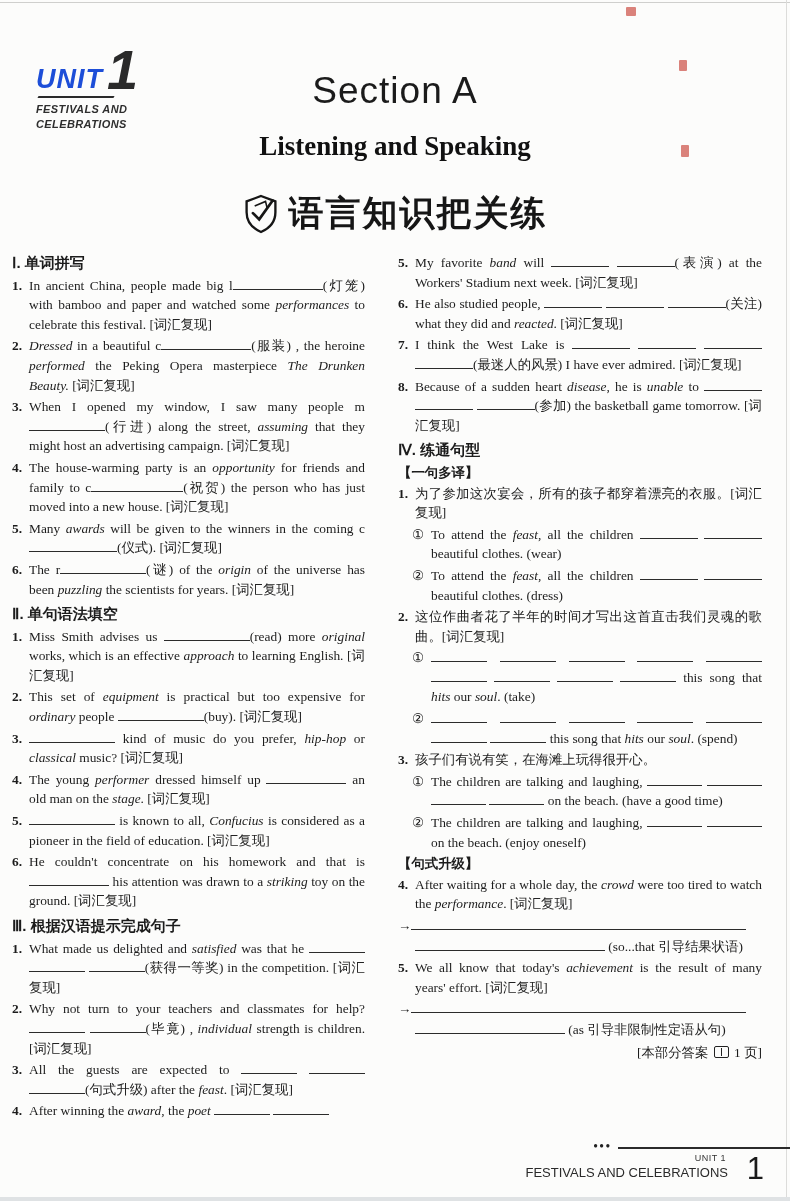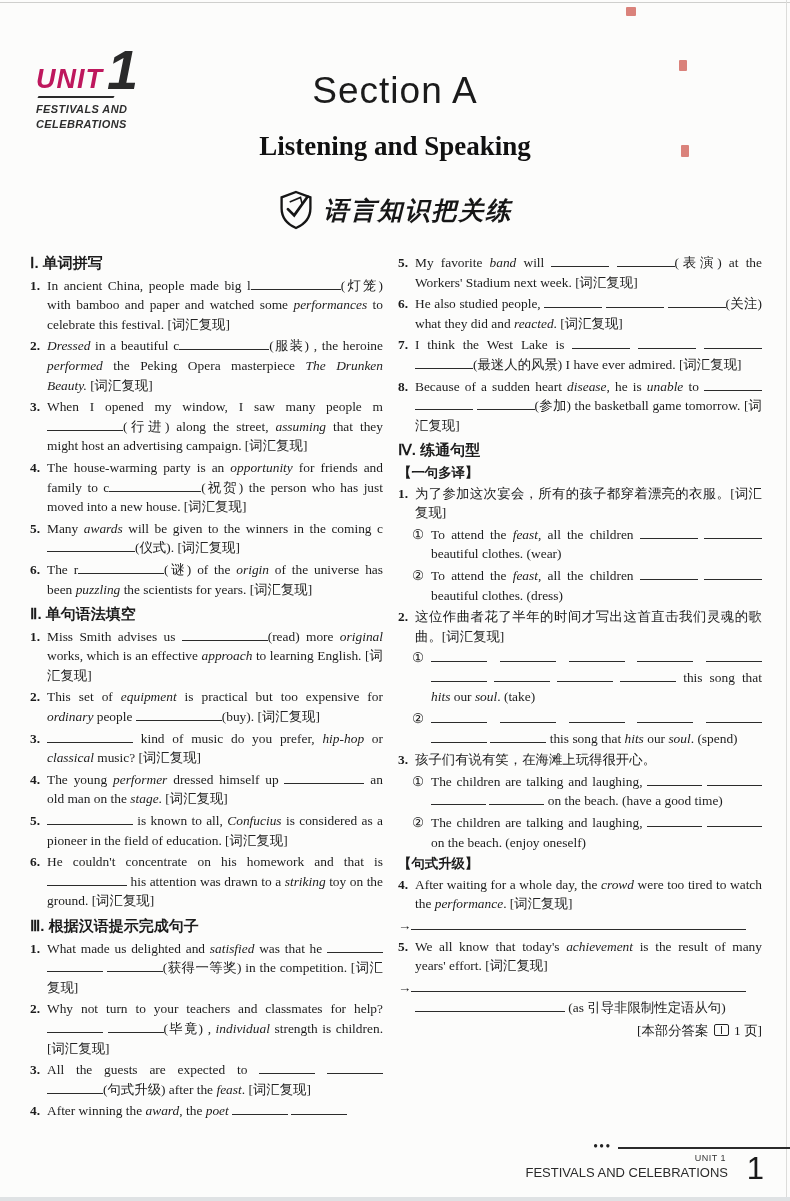--- a/index.html
+++ b/index.html
@@ -5,38 +5,38 @@
   html,body{margin:0;padding:0;background:#e8e8e6;}
   #page{position:relative;width:790px;height:1201px;margin:0 auto;background:#fcfcfb;overflow:hidden;
         font-family:"Liberation Serif","DejaVu Serif",serif;color:#1c1c1c;}
   .scan-top{position:absolute;top:2px;left:0;width:100%;height:1px;background:#cfcfcd;}
   .scan-bottom{position:absolute;bottom:0;left:0;width:100%;height:4px;background:#dfe2e4;}
   .scan-right{position:absolute;top:0;right:3px;width:1px;height:100%;background:#dcdcda;}
 
   
   .unit-badge{position:absolute;left:36px;top:48px;width:150px;font-family:"Liberation Sans",sans-serif;}
   .unit-row{display:flex;align-items:flex-end;}
-  .unit-word{font-style:italic;font-weight:bold;font-size:27px;letter-spacing:1px;color:#be185d;line-height:1;}
+  .unit-word{font-style:italic;font-weight:bold;font-size:27px;letter-spacing:1px;color:#1d4ed8;line-height:1;}
   .unit-num{font-style:italic;font-weight:bold;font-size:56px;line-height:0.8;color:#2a2a2a;margin-left:4px;}
   .unit-rule{width:76px;height:2px;background:#2a2a2a;transform:skewX(-30deg);margin:3px 0 4px 2px;}
   .unit-sub{font-style:italic;font-size:11px;font-weight:bold;letter-spacing:0.4px;color:#2e2e2e;line-height:15px;}
   .section-title{position:absolute;left:0;top:70px;width:100%;text-align:center;
       font-family:"Liberation Sans",sans-serif;font-size:37px;letter-spacing:1px;color:#1b1b1b;}
   .section-subtitle{position:absolute;left:0;top:131px;width:100%;text-align:center;
       font-weight:bold;font-size:27px;color:#111;}
   .banner{position:absolute;left:0;top:190px;width:100%;display:flex;justify-content:center;align-items:center;gap:10px;}
-  .banner-text{font-weight:bold;font-size:25px;letter-spacing:2px;color:#161616;
-      font-family:"Liberation Sans",sans-serif;font-style:italic;}
+  .banner-text{font-weight:bold;font-size:35px;letter-spacing:2px;color:#161616;
+      font-family:"Liberation Sans",sans-serif;}
 
   
   .red-mark{position:absolute;background:#cf5a50;opacity:0.75;border-radius:1px;}
 
   
   .col{position:absolute;top:253px;font-size:13.4px;line-height:19.6px;text-align:justify;}
-  #col-left{left:30px;width:353px;}
+  #col-left{left:12px;width:353px;}
   #col-right{left:398px;width:364px;}
   .heading{font-weight:bold;font-size:15px;margin:5px 0 3px;text-align:left;font-family:"Liberation Sans",sans-serif;}
   .col > .heading:first-child{margin-top:0;}
   .subhead{font-weight:bold;margin:1px 0;text-align:left;font-family:"Liberation Sans",sans-serif;}
   .item{position:relative;padding-left:17px;margin-bottom:2px;}
   .item>.num{position:absolute;left:0;top:0;font-weight:bold;}
   .plain{margin-bottom:2px;}
   .sub{position:relative;padding-left:33px;margin-bottom:2px;}
   .sub>.circ{position:absolute;left:14px;top:0;}
   .arrow{margin:1px 0;}
@@ -128,20 +128,21 @@
       <div class="sub"><span class="circ">②</span><span>To attend the </span><span class="it">feast</span><span>, all the children </span><span class="blank" style="width: 58px;"></span><span> </span><span class="blank" style="width: 58px;"></span><span> beautiful clothes. (dress)</span></div>
       <div class="item"><span class="num">2.</span><span>这位作曲者花了半年的时间才写出这首直击我们灵魂的歌曲。</span><span class="tag">[词汇复现]</span></div>
       <div class="sub"><span class="circ">①</span><span class="blank" style="width: 56px;"></span><span> </span><span class="blank" style="width: 56px;"></span><span> </span><span class="blank" style="width: 56px;"></span><span> </span><span class="blank" style="width: 56px;"></span><span> </span><span class="blank" style="width: 56px;"></span><span> </span><span class="blank" style="width: 56px;"></span><span> </span><span class="blank" style="width: 56px;"></span><span> </span><span class="blank" style="width: 56px;"></span><span> </span><span class="blank" style="width: 56px;"></span><span> this song that </span><span class="it">hits</span><span> our </span><span class="it">soul</span><span>. (take)</span></div>
       <div class="sub"><span class="circ">②</span><span class="blank" style="width: 56px;"></span><span> </span><span class="blank" style="width: 56px;"></span><span> </span><span class="blank" style="width: 56px;"></span><span> </span><span class="blank" style="width: 56px;"></span><span> </span><span class="blank" style="width: 56px;"></span><span> </span><span class="blank" style="width: 56px;"></span><span> </span><span class="blank" style="width: 56px;"></span><span> this song that </span><span class="it">hits</span><span> our </span><span class="it">soul</span><span>. (spend)</span></div>
       <div class="item"><span class="num">3.</span><span>孩子们有说有笑，在海滩上玩得很开心。</span></div>
       <div class="sub"><span class="circ">①</span><span>The children are talking and laughing, </span><span class="blank" style="width: 55px;"></span><span> </span><span class="blank" style="width: 55px;"></span><span> </span><span class="blank" style="width: 55px;"></span><span> </span><span class="blank" style="width: 55px;"></span><span> on the beach. (have a good time)</span></div>
       <div class="sub"><span class="circ">②</span><span>The children are talking and laughing, </span><span class="blank" style="width: 55px;"></span><span> </span><span class="blank" style="width: 55px;"></span><span> on the beach. (enjoy oneself)</span></div>
       <div class="subhead">【句式升级】</div>
       <div class="item"><span class="num">4.</span><span>After waiting for a whole day, the </span><span class="it">crowd</span><span> were too tired to watch the </span><span class="it">performance</span><span>. </span><span class="tag">[词汇复现]</span></div>
       <div class="arrow"><span>→</span><span class="blank" style="width: 335px;"></span></div>
+      <div class="cont"><span class="blank" style="width: 190px;"></span><span> (so...that 引导结果状语)</span></div>
       <div class="item"><span class="num">5.</span><span>We all know that today's </span><span class="it">achievement</span><span> is the result of many years' effort. </span><span class="tag">[词汇复现]</span></div>
       <div class="arrow"><span>→</span><span class="blank" style="width: 335px;"></span></div>
       <div class="cont"><span class="blank" style="width: 150px;"></span><span> (as 引导非限制性定语从句)</span></div>
       <div class="note"><span>[本部分答案 </span><span class="ptr-icon"></span><span> 1 页]</span></div>
     </div>
 
   <div class="f-dots">•••</div>
   <div class="f-line"></div>
   <div class="f-unit">UNIT 1</div>
   <div class="f-series">FESTIVALS AND CELEBRATIONS</div>

